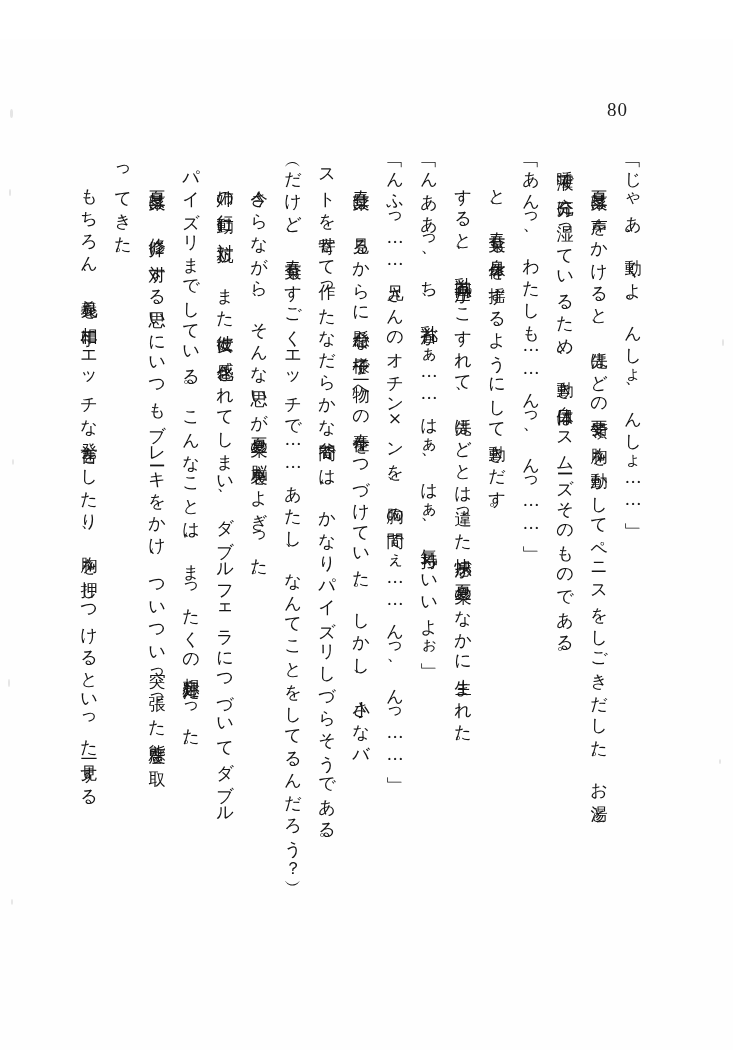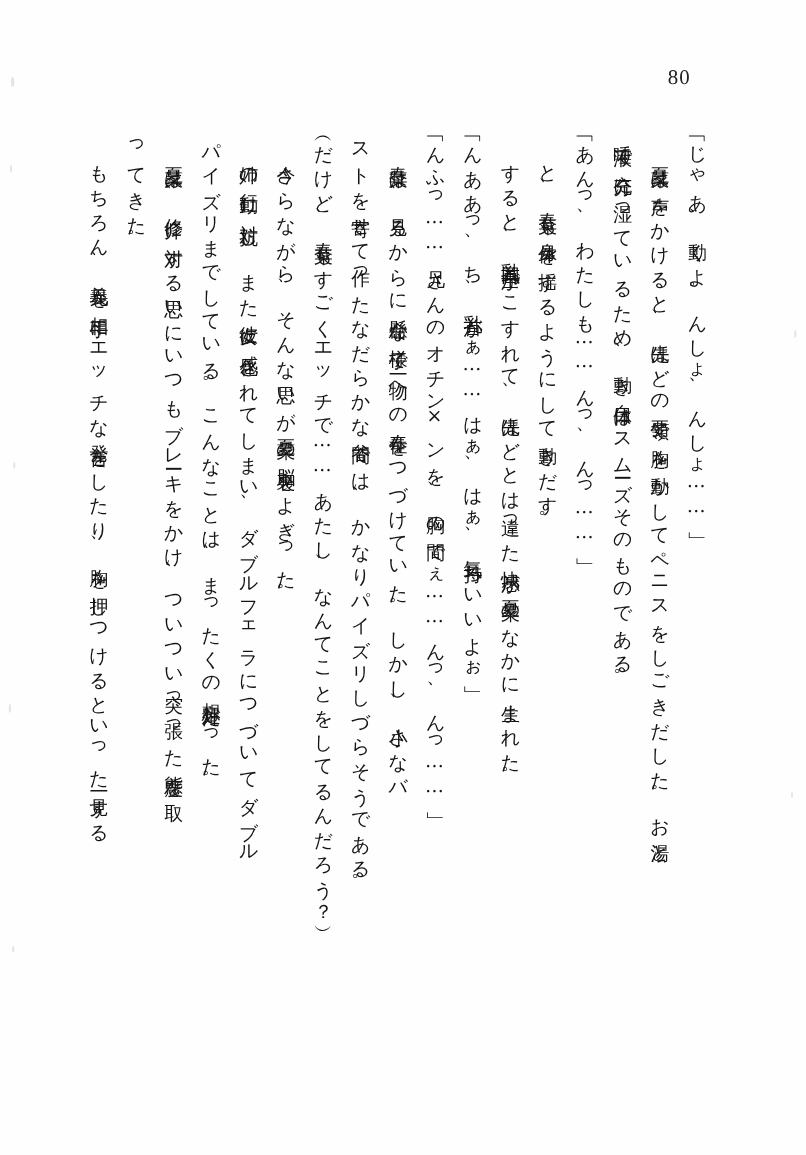--- a/index.html
+++ b/index.html
@@ -13,20 +13,21 @@
     position: relative;
     font-family: "Liberation Serif", "DejaVu Serif", serif;
     color: #1a1a1a;
     overflow: hidden;
   }
 
   .page {
     position: absolute;
     inset: 0;
     background: #fefefe;
+    margin-top: 39px;
   }
 
   
   .page-number {
     position: absolute;
     top: 60px;
     right: 105px;
     font-size: 19px;
     letter-spacing: 1px;
     color: #222;

